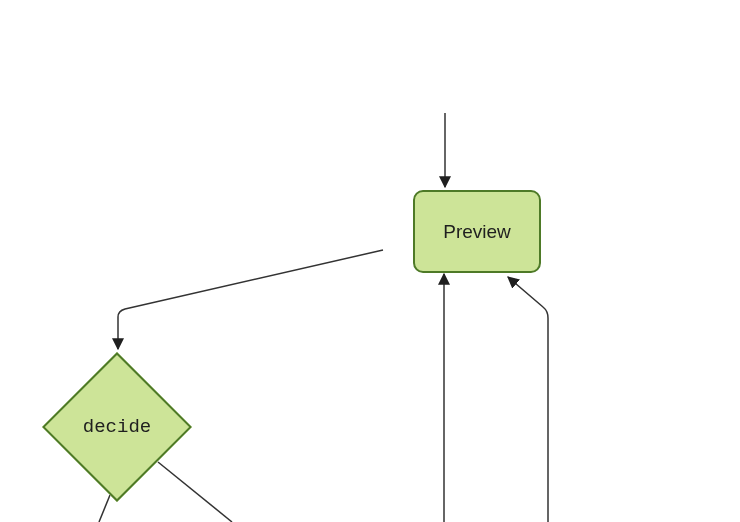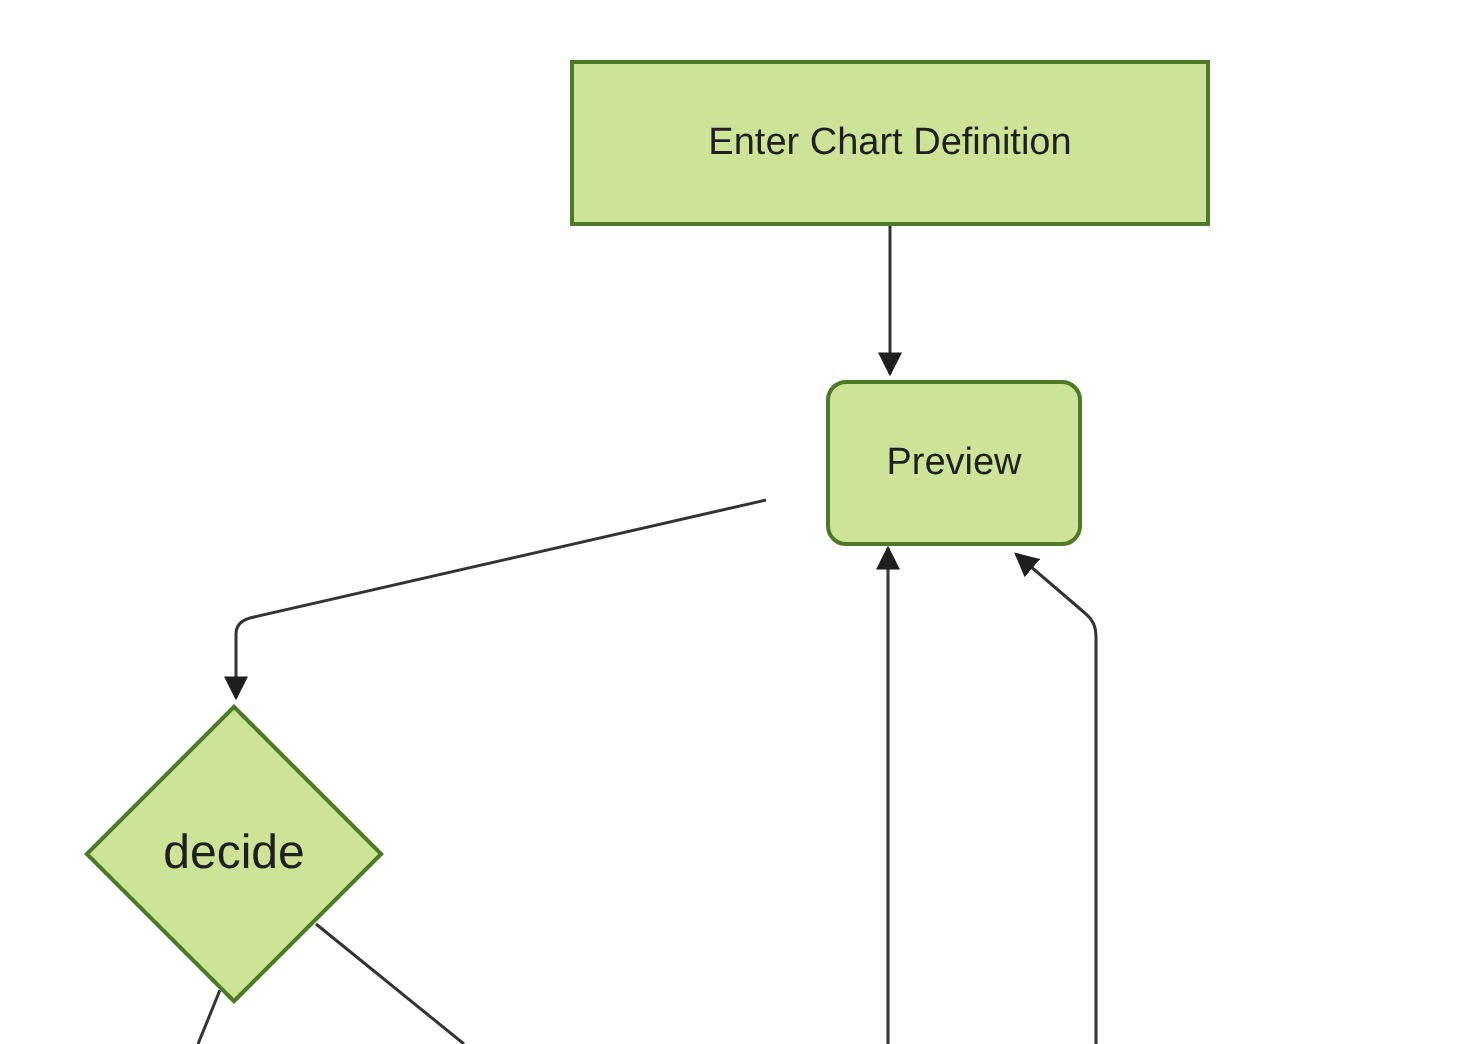--- a/index.html
+++ b/index.html
@@ -62,21 +62,22 @@
     border: 2px solid var(--node-border, #4e7a27);
     transform: rotate(45deg);
   }
   .diamond-label {
     position: absolute;
     inset: 0;
     display: flex;
     align-items: center;
     justify-content: center;
     color: var(--label-text, #1f1f1f);
-    font-size: 24px;
+    font-size: 19px;
+    font-family: Liberation Mono, monospace;
   }
 </style>
 </head>
 <body>
 
 <div class="canvas">
 
   <svg class="edges-layer" viewBox="0 0 740 522" xmlns="http://www.w3.org/2000/svg">
     <defs>
       <marker id="arrow" viewBox="0 0 10 10" refX="9" refY="5" markerWidth="8" markerHeight="8" orient="auto">
@@ -90,23 +91,20 @@
 
     <path class="edge" marker-end="url(#arrow)" d="M444 522 L444 274"></path>
 
     <path class="edge" marker-end="url(#arrow)" d="M548 522 L548 318 Q548 311 543 307 L508 277"></path>
 
     <path class="edge" d="M110 495 L99 522"></path>
 
     <path class="edge" d="M158 462 L232 522"></path>
   </svg>
 
-  <div class="node node-enter-chart-definition">
-    <span>Enter Chart Definition</span>
-  </div>
 
   <div class="node node-preview">
     <span>Preview</span>
   </div>
 
   <div class="node-decide-wrap">
     <div class="diamond-shape"></div>
     <span class="diamond-label">decide</span>
   </div>
 

